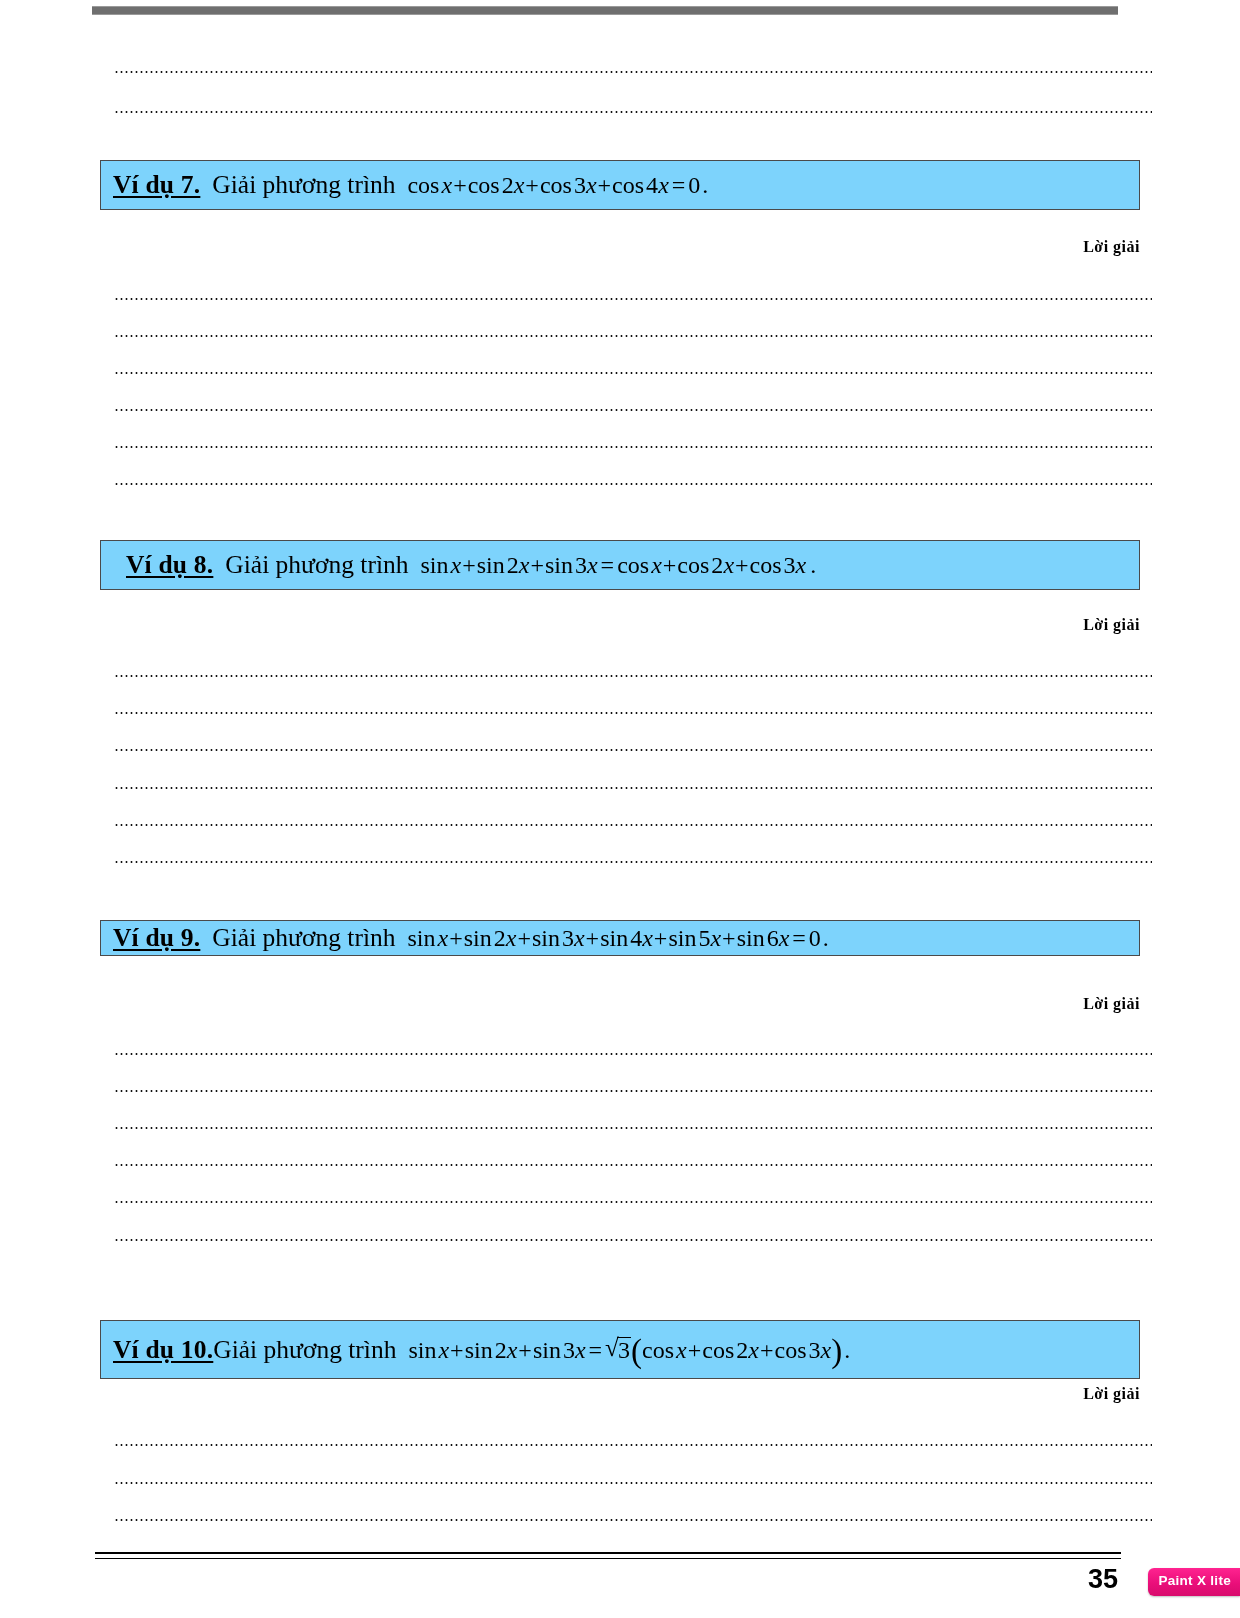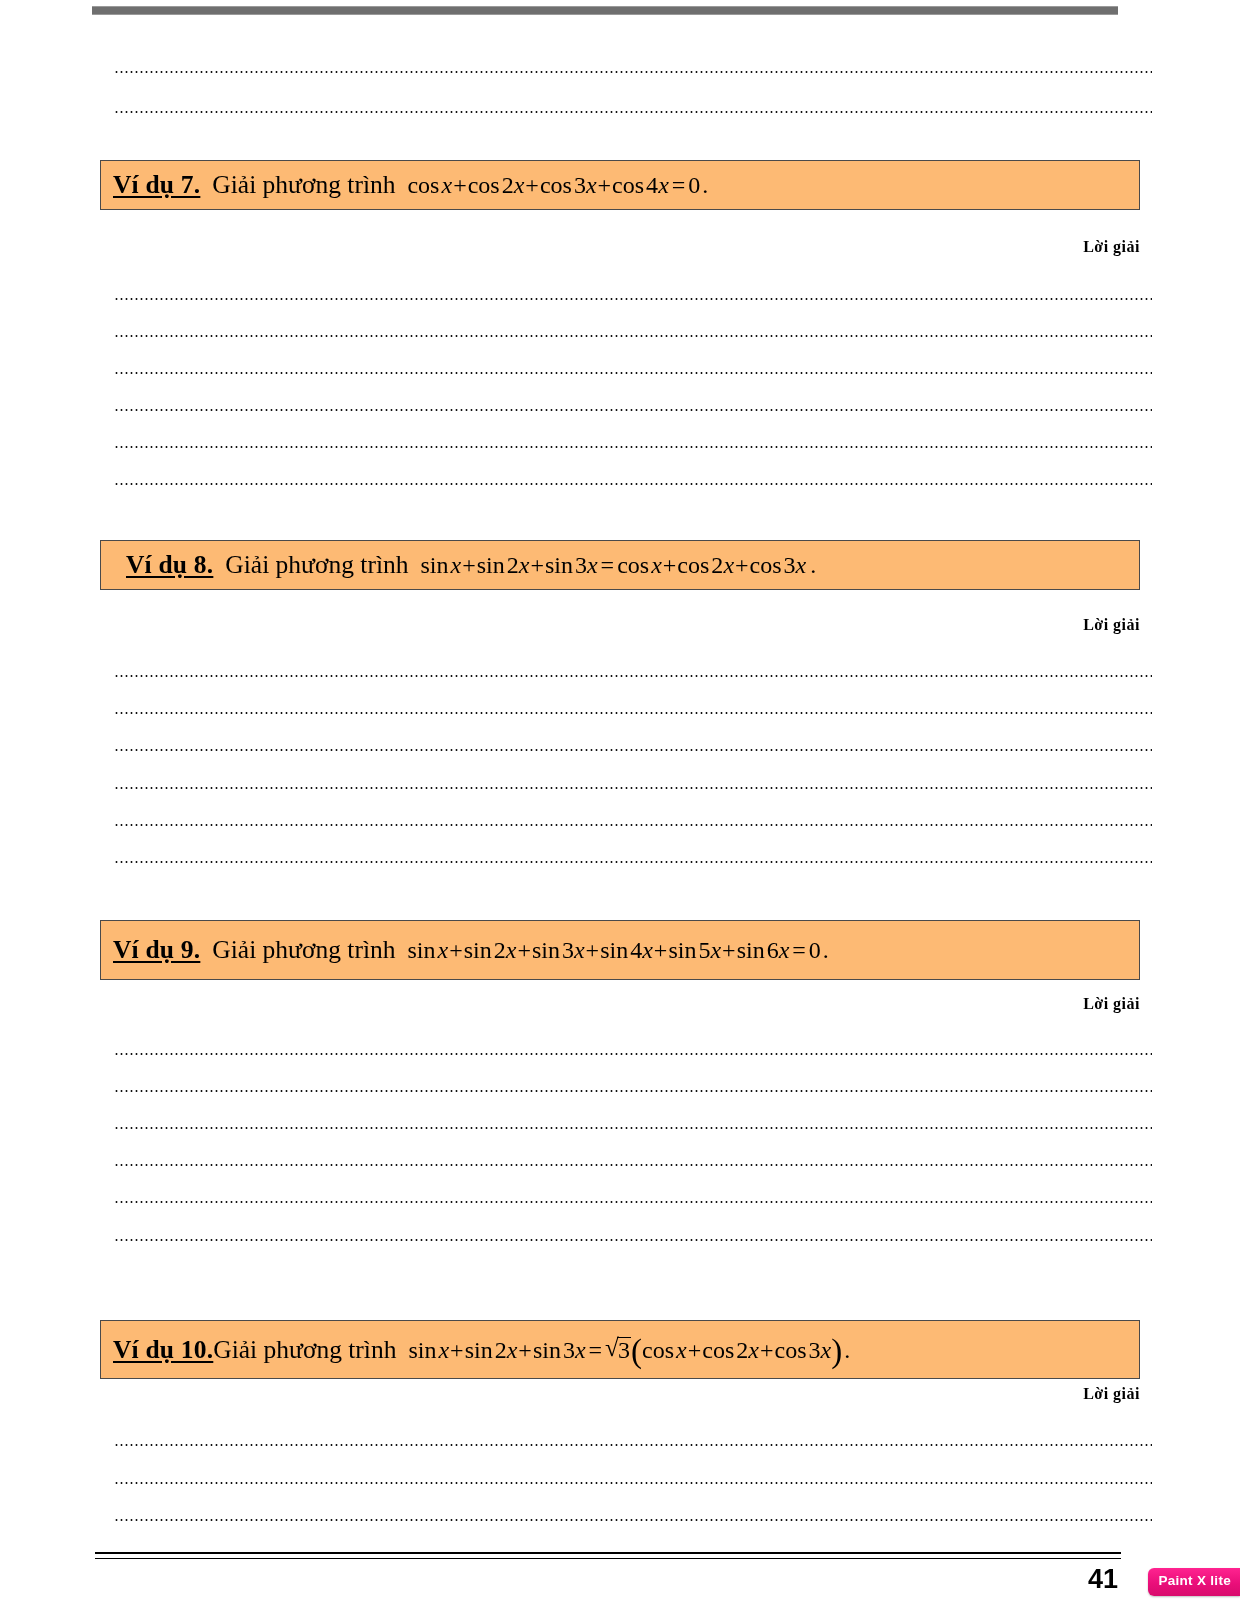--- a/index.html
+++ b/index.html
@@ -47,21 +47,21 @@
     background-position: left center;
   }
 
   
   .ex-box {
     position: absolute;
     left: 100px;
     width: 1040px;
     box-sizing: border-box;
     border: 1.6px solid #4a4a4a;
-    background: #fdba74;
+    background: #7dd3fc;
     display: flex;
     align-items: center;
   }
   .ex-inner {
     padding-left: 12px;
     padding-right: 10px;
     white-space: nowrap;
     font-size: 25.5px;
     line-height: 1.15;
   }
@@ -202,21 +202,21 @@
 
   <div class="loigiai" style="top:616px;">Lời giải</div>
 
   <div class="dotline" style="top:674px;"></div>
   <div class="dotline" style="top:711px;"></div>
   <div class="dotline" style="top:748px;"></div>
   <div class="dotline" style="top:786px;"></div>
   <div class="dotline" style="top:823px;"></div>
   <div class="dotline" style="top:860px;"></div>
 
-  <div class="ex-box" style="top:920px; height:60px;">
+  <div class="ex-box" style="top:920px; height:36px;">
     <div class="ex-inner">
       <span class="ex-label">Ví dụ 9.</span><span class="gap-md"></span><span class="ex-prompt">Giải phương trình</span><span class="gap-md"></span><span class="math"><span class="fn">sin</span><span class="var"> x</span><span class="op">+</span><span class="fn">sin</span><span class="fn"> 2</span><span class="var">x</span><span class="op">+</span><span class="fn">sin</span><span class="fn"> 3</span><span class="var">x</span><span class="op">+</span><span class="fn">sin</span><span class="fn"> 4</span><span class="var">x</span><span class="op">+</span><span class="fn">sin</span><span class="fn"> 5</span><span class="var">x</span><span class="op">+</span><span class="fn">sin</span><span class="fn"> 6</span><span class="var">x</span><span class="eq">=</span><span class="fn">0</span><span> .</span></span>
     </div>
   </div>
 
   <div class="loigiai" style="top:995px;">Lời giải</div>
 
   <div class="dotline" style="top:1052px;"></div>
   <div class="dotline" style="top:1089px;"></div>
   <div class="dotline" style="top:1126px;"></div>
@@ -231,17 +231,17 @@
   </div>
 
   <div class="loigiai" style="top:1385px;">Lời giải</div>
 
   <div class="dotline" style="top:1443px;"></div>
   <div class="dotline" style="top:1481px;"></div>
   <div class="dotline" style="top:1518px;"></div>
 
   <div class="footer-rule" style="top:1552px;"></div>
 
-  <div class="page-number">41</div>
+  <div class="page-number">35</div>
 
   <div class="paint-badge">Paint X lite</div>
 
 </div>
 
 </body></html>

